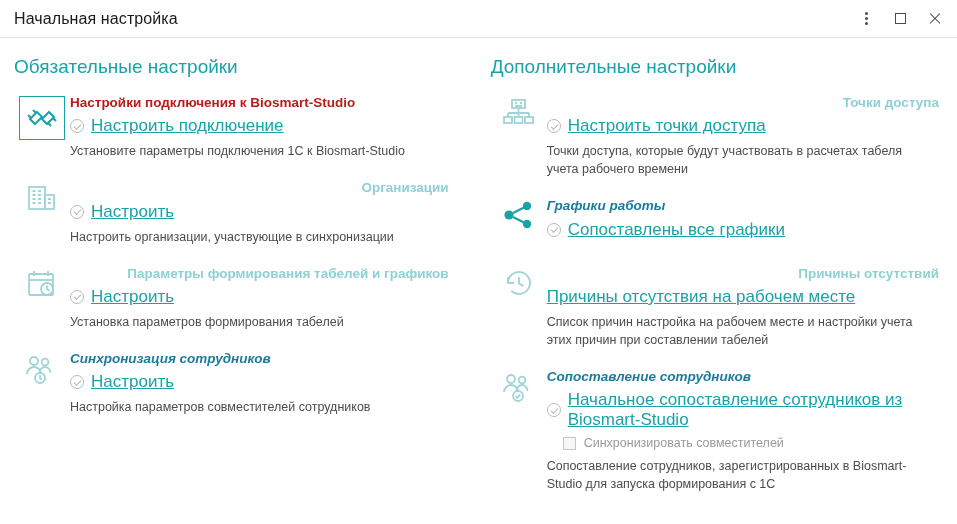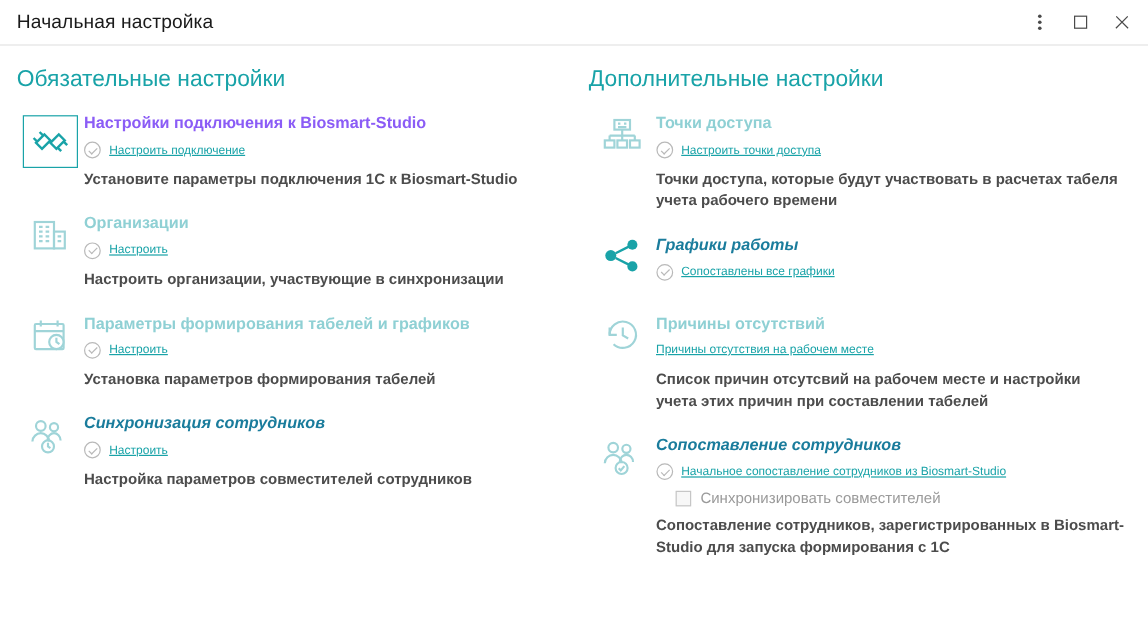--- a/index.html
+++ b/index.html
@@ -87,22 +87,22 @@
     justify-content: center;
     padding-top: 2px;
   }
   .item-body { flex: 1 1 auto; padding-top: 1px; }
   .item-title {
     font-size: 13.5px;
     font-weight: bold;
     margin: 0 0 5px 0;
     line-height: 1.2;
   }
-  .t-active { color: #8b5cf6; }
-  .t-gray   { color: #8fd0d4; }
+  .t-active { color: #b91c1c; }
+  .t-gray   { color: #8fd0d4; text-align: right; }
   .t-dark   { color: #1a7c9c; font-style: italic; }
 
   .action-row {
     display: flex;
     align-items: center;
     gap: 7px;
     margin: 0 0 6px 0;
     min-height: 18px;
   }
   .check {
@@ -115,31 +115,30 @@
   .check:after {
     content: "";
     position: absolute;
     left: 3px; top: 3.5px;
     width: 6px; height: 3px;
     border-left: 1.4px solid #b9b9b9;
     border-bottom: 1.4px solid #b9b9b9;
     transform: rotate(-45deg);
   }
   .link {
-    font-size: 10px;
+    font-size: 17px;
     color: #19a3a8;
     text-decoration: underline;
     cursor: pointer;
   }
   .desc {
     font-size: 12.5px;
     color: #4c4c4c;
     line-height: 1.45;
     max-width: 390px;
-    font-weight: bold;
   }
 
   .cb-row { display: flex; align-items: center; gap: 8px; margin: 4px 0 7px 16px; }
   .cbox {
     width: 13px; height: 13px;
     border: 1.3px solid #c6c6c6;
     background: #f7f7f7;
     flex: 0 0 13px;
   }
   .cb-label { font-size: 12.5px; color: #9a9a9a; }
@@ -328,21 +327,21 @@
               <path d="M6 10v6h6"></path>
               <path d="M17 10v6.5l4.5 2.6"></path>
             </g>
           </svg>
         </div>
         <div class="item-body">
           <div class="item-title t-gray">Причины отсутствий</div>
           <div class="action-row">
             <span class="link">Причины отсутствия на рабочем месте</span>
           </div>
-          <div class="desc">Список причин отсутсвий на рабочем месте и настройки учета этих причин при составлении табелей</div>
+          <div class="desc">Список причин настройка на рабочем месте и настройки учета этих причин при составлении табелей</div>
         </div>
       </div>
 
       <div class="item">
         <div class="item-icon">
           <svg width="36" height="34" viewBox="0 0 36 34">
             <g fill="none" stroke="#9fd4d8" stroke-width="1.8">
               <circle cx="10" cy="9" r="4"></circle>
               <path d="M3 22c0-4 3.5-7 7-7s7 3 7 7"></path>
               <circle cx="21" cy="10" r="3.4"></circle>

